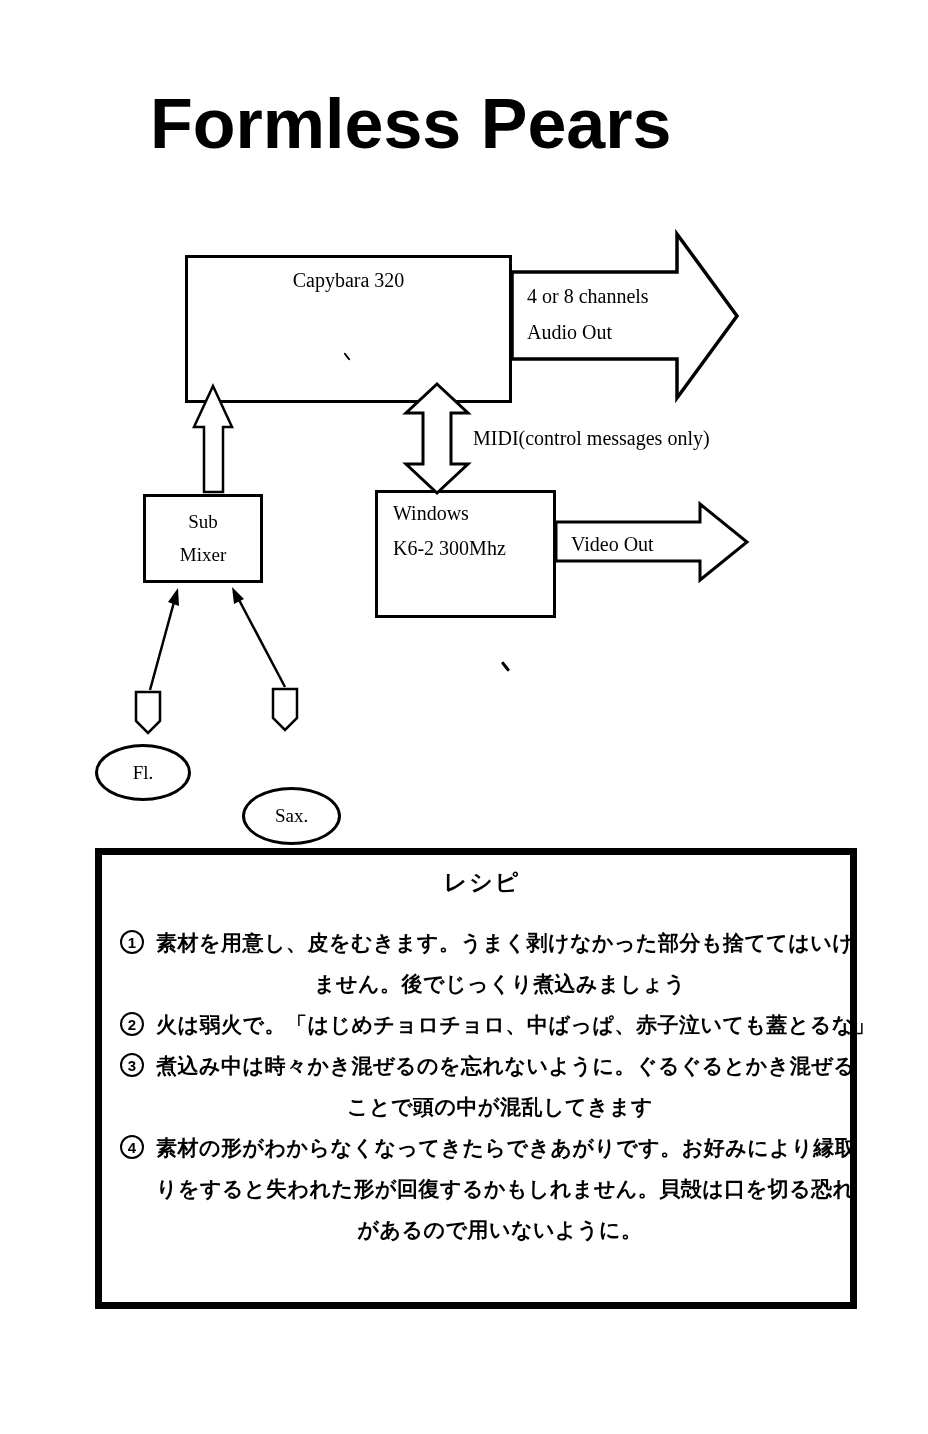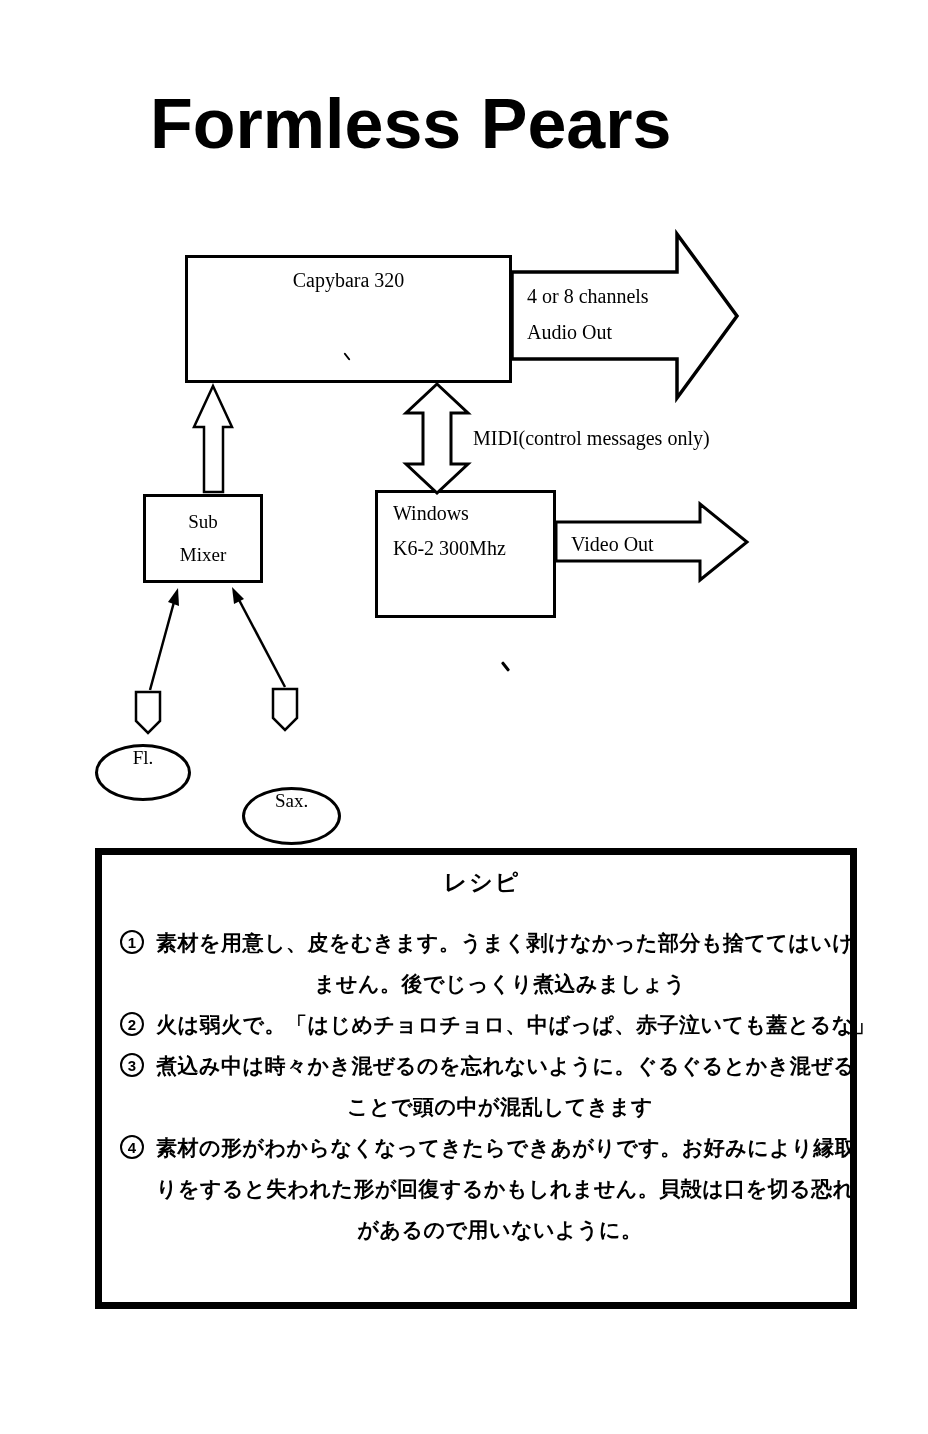--- a/index.html
+++ b/index.html
@@ -16,41 +16,41 @@
     font-weight:700; font-size:70px; letter-spacing:0px; color:#000;
     white-space:nowrap;
     margin-left:28px;
   }
 
   
   .dbox {
     position:absolute; border:3px solid #000; background:#fff;
     box-sizing:border-box; font-size:20px;
   }
-  .capybara-box { left:185px; top:255px; width:327px; height:128px; text-align:center; padding-top:11px; }
+  .capybara-box { left:185px; top:255px; width:327px; height:148px; text-align:center; padding-top:11px; }
   .windows-box  { left:375px; top:490px; width:181px; height:128px; padding:9px 0 0 15px; }
   .windows-box .bline + .bline { margin-top:12px; }
   .submixer-box { left:143px; top:494px; width:120px; height:89px; text-align:center; padding-top:14px; font-size:19px; }
   .submixer-box .bline + .bline { margin-top:11px; }
 
   
   .diagram-svg { position:absolute; left:0; top:0; pointer-events:none; }
 
   
   .dlabel { position:absolute; font-size:20px; white-space:nowrap; }
   .lbl-audio1 { left:527px; top:285px; }
   .lbl-audio2 { left:527px; top:321px; }
   .lbl-midi   { left:473px; top:427px; }
   .lbl-video  { left:571px; top:533px; }
 
   
   .src-ellipse {
     position:absolute; border:3px solid #000; border-radius:50%;
     background:#fff; box-sizing:border-box;
-    display:flex; align-items:flex-start; justify-content:center;
+    display:flex; align-items:center; justify-content:center;
     font-size:19px;
   }
   .fl-ellipse  { left:95px;  top:744px; width:96px; height:57px; }
   .sax-ellipse { left:242px; top:787px; width:99px; height:58px; }
 
   
   .speck {
     position:absolute; width:3px; height:11px; background:#000;
     transform:rotate(-38deg); border-radius:1px;
   }

